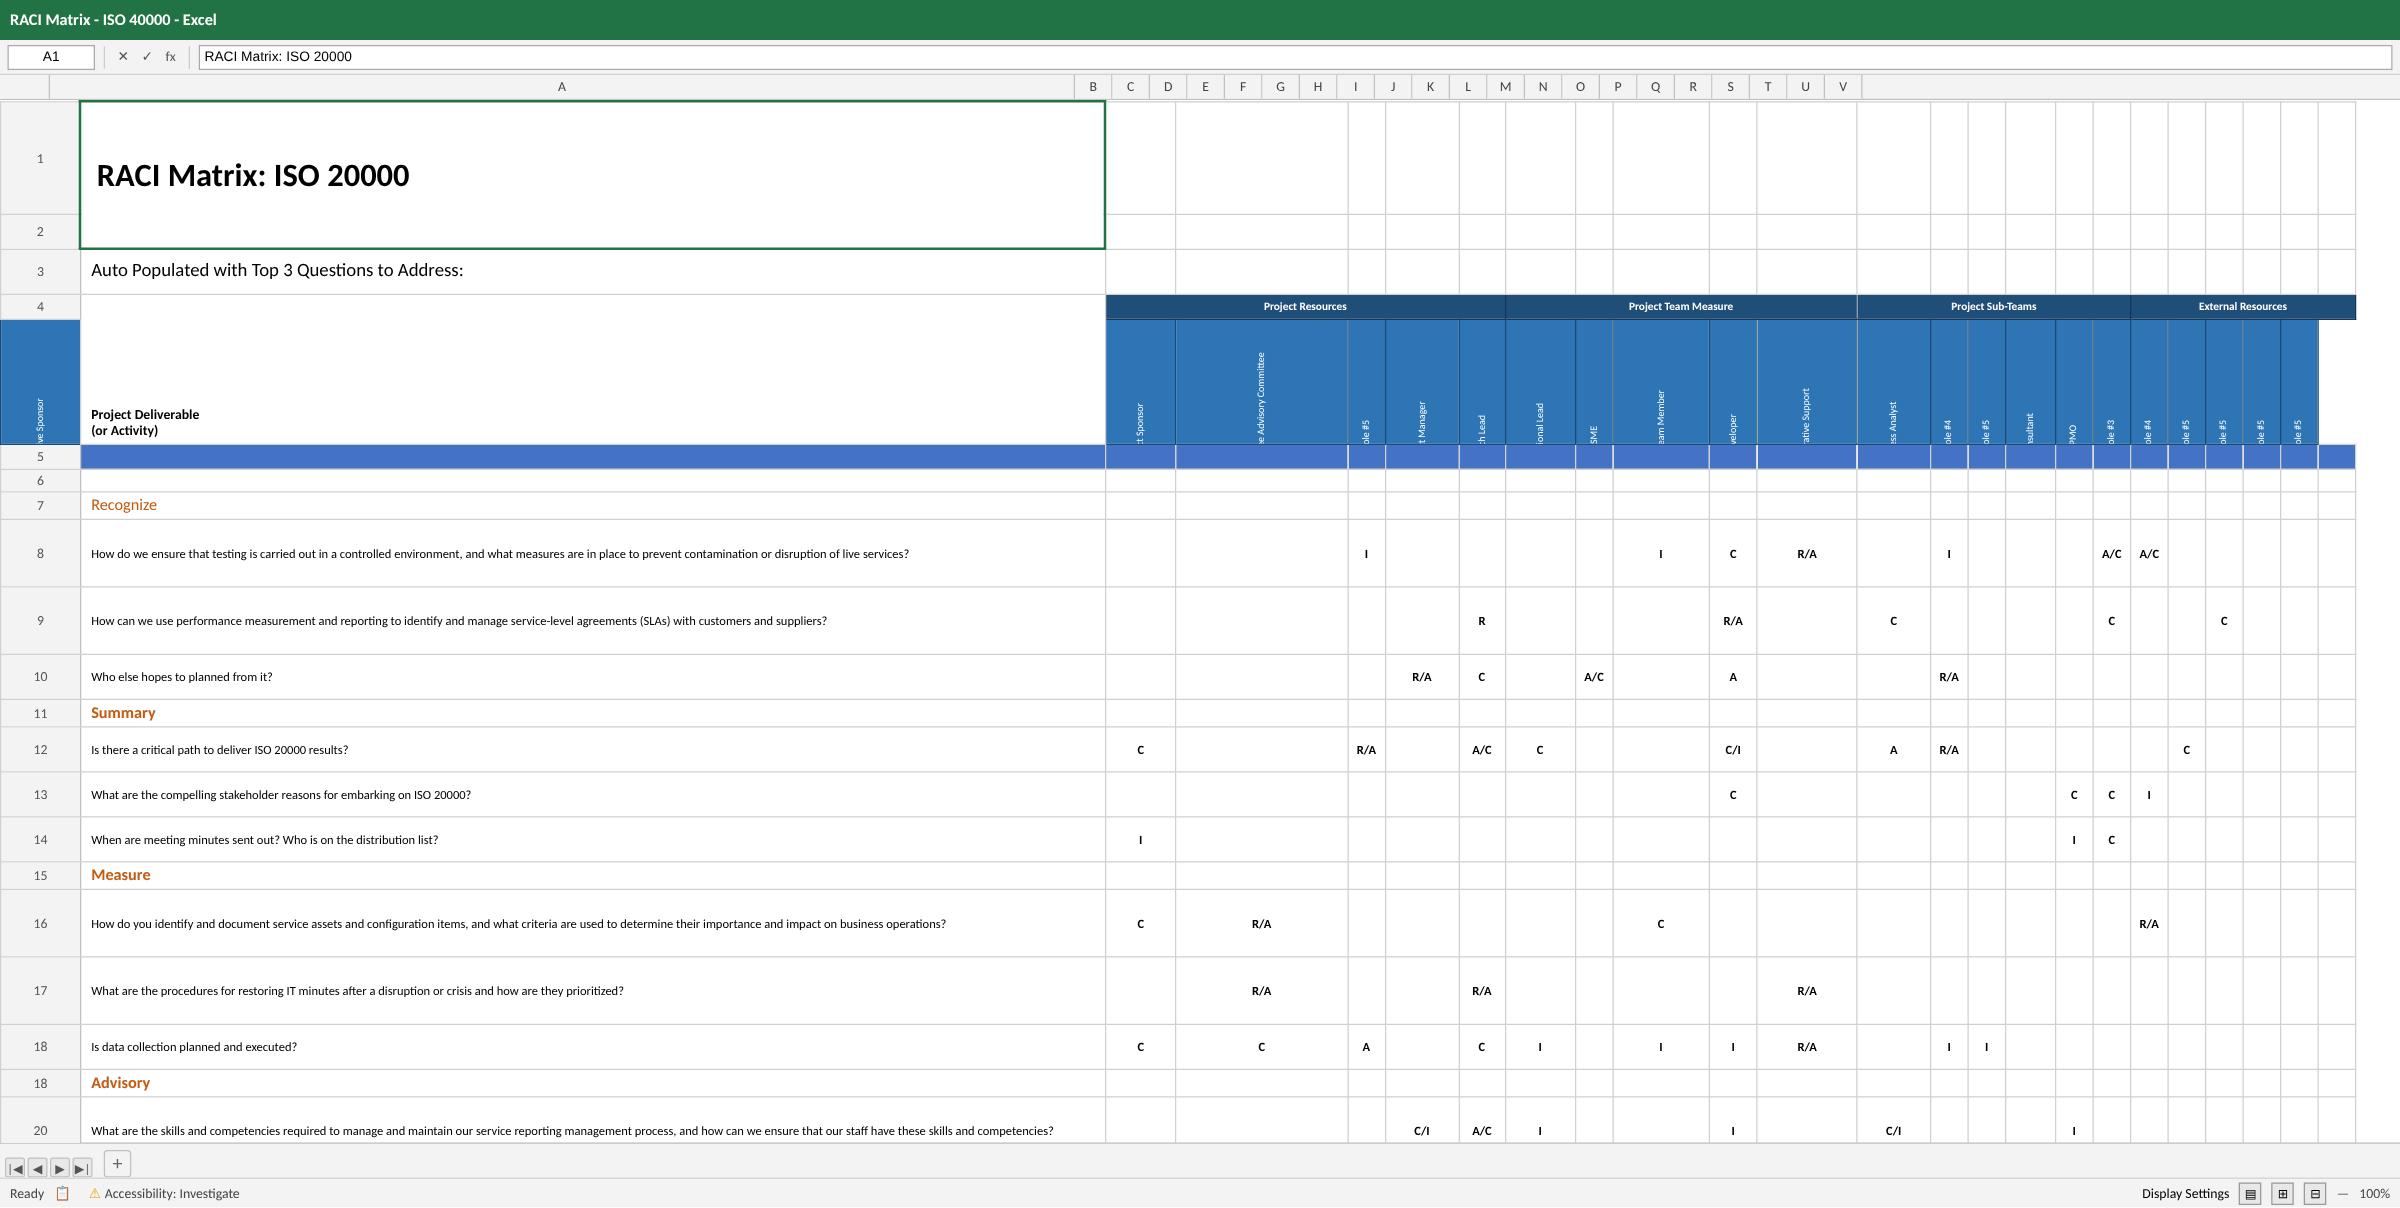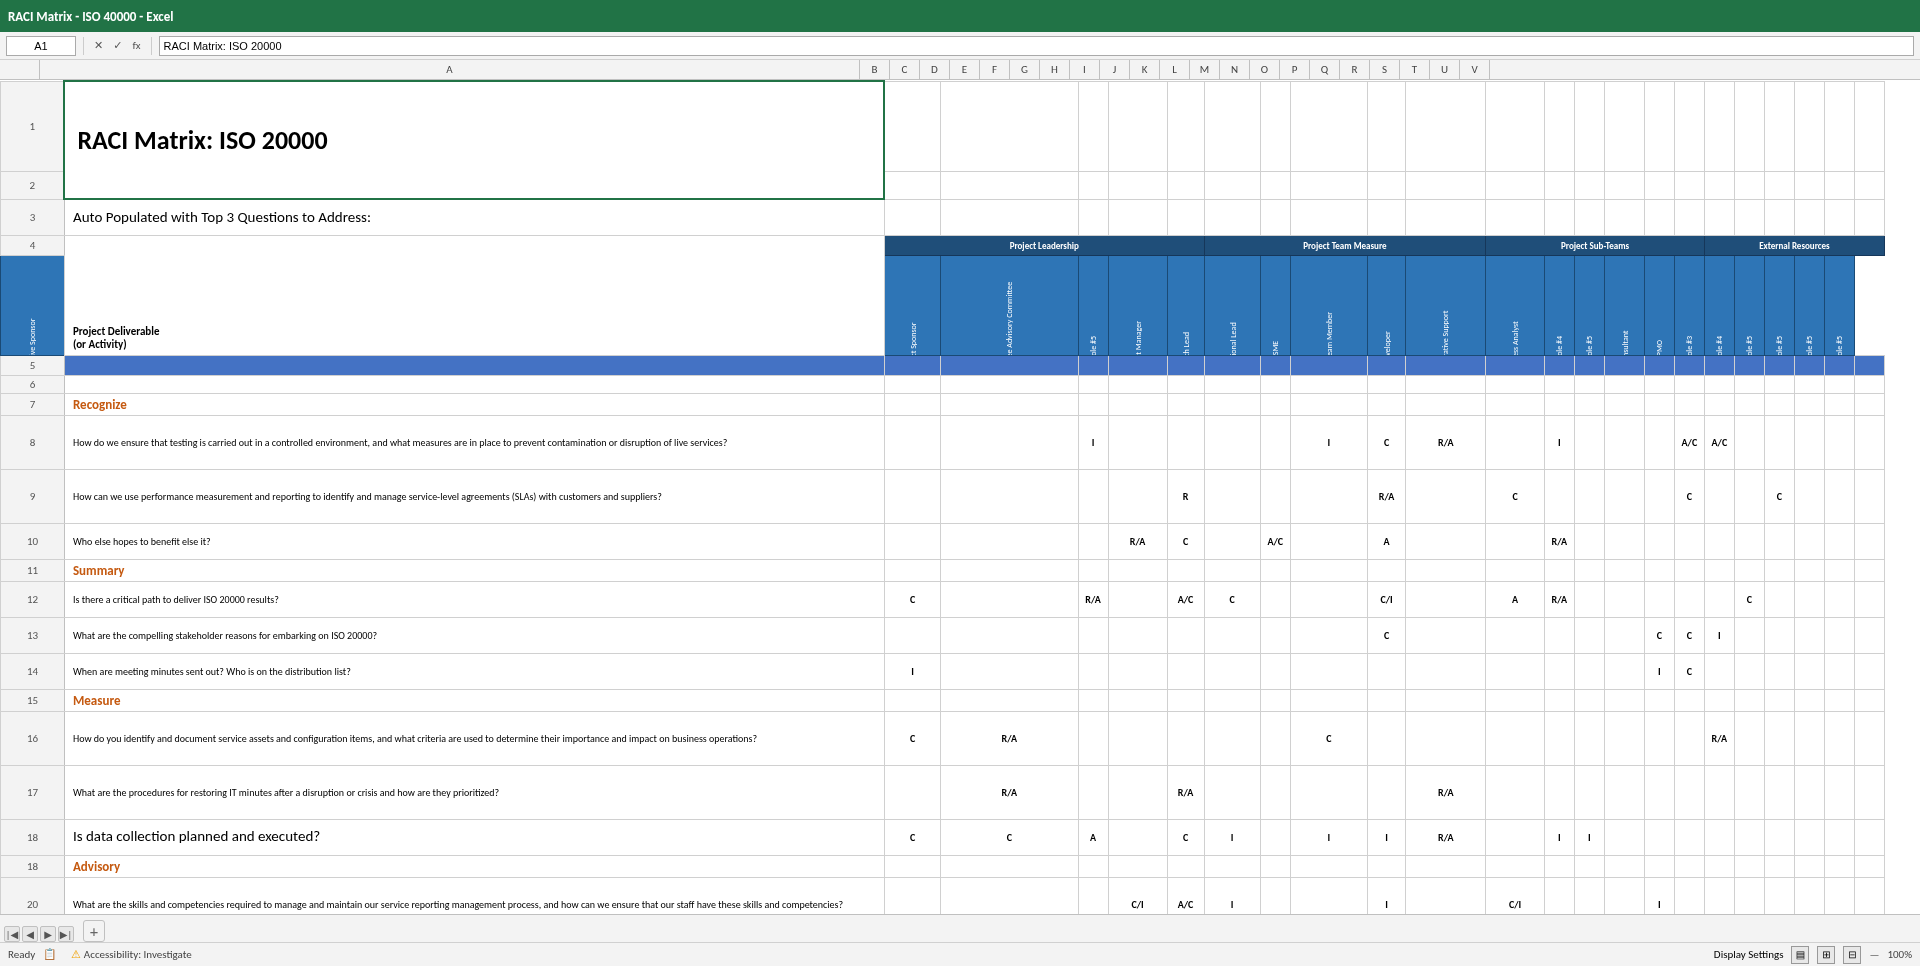--- a/index.html
+++ b/index.html
@@ -423,21 +423,21 @@
           <td class="col-narrow" style="height: 36px;"></td>
           <td class="col-narrow" style="height: 36px;"></td>
           <td class="col-narrow" style="height: 36px;"></td>
           <td class="col-narrow" style="height: 36px;"></td>
           <td class="col-narrow" style="height: 36px;"></td>
           <td class="col-narrow" style="height: 36px;"></td>
         </tr>
         <tr>
           <td class="row-num-td">4</td>
           <td class="proj-del-td" rowspan="2" style="height: 20px; font-weight: 700; font-size: 11px; vertical-align: bottom; padding: 4px 8px;">Project Deliverable<br>(or Activity)</td>
-          <td colspan="5" style="background: rgb(31, 78, 121); color: rgb(255, 255, 255); font-weight: 700; font-size: 9px; text-align: center; height: 20px; border: 1px solid rgb(22, 55, 90);">Project Leadership</td>
+          <td colspan="5" style="background: rgb(31, 78, 121); color: rgb(255, 255, 255); font-weight: 700; font-size: 9px; text-align: center; height: 20px; border: 1px solid rgb(22, 55, 90);">Project Resources</td>
           <td colspan="5" style="background: rgb(31, 78, 121); color: rgb(255, 255, 255); font-weight: 700; font-size: 9px; text-align: center; height: 20px; border: 1px solid rgb(22, 55, 90);">Project Team Measure</td>
           <td colspan="6" style="background: rgb(31, 78, 121); color: rgb(255, 255, 255); font-weight: 700; font-size: 9px; text-align: center; height: 20px; border: 1px solid rgb(22, 55, 90);">Project Sub-Teams</td>
           <td colspan="6" style="background: rgb(31, 78, 121); color: rgb(255, 255, 255); font-weight: 700; font-size: 9px; text-align: center; height: 20px; border: 1px solid rgb(22, 55, 90);">External Resources</td>
         </tr>
         <tr>
           <td style="background: rgb(46, 117, 182); color: rgb(255, 255, 255); font-size: 8px; text-align: center; vertical-align: bottom; width: 30px; min-width: 30px; height: 100px; border: 1px solid rgb(26, 74, 117); overflow: hidden; padding: 2px;"><span style="display: inline-block; transform: rotate(-90deg); white-space: nowrap; font-size: 8px; line-height: 1;">Executive Sponsor</span></td>
           <td style="background: rgb(46, 117, 182); color: rgb(255, 255, 255); font-size: 8px; text-align: center; vertical-align: bottom; width: 30px; min-width: 30px; height: 100px; border: 1px solid rgb(26, 74, 117); overflow: hidden; padding: 2px;"><span style="display: inline-block; transform: rotate(-90deg); white-space: nowrap; font-size: 8px; line-height: 1;">Project Sponsor</span></td>
           <td style="background: rgb(46, 117, 182); color: rgb(255, 255, 255); font-size: 8px; text-align: center; vertical-align: bottom; width: 30px; min-width: 30px; height: 100px; border: 1px solid rgb(26, 74, 117); overflow: hidden; padding: 2px;"><span style="display: inline-block; transform: rotate(-90deg); white-space: nowrap; font-size: 8px; line-height: 1;">Steering Committee Advisory Committee</span></td>
           <td style="background: rgb(46, 117, 182); color: rgb(255, 255, 255); font-size: 8px; text-align: center; vertical-align: bottom; width: 30px; min-width: 30px; height: 100px; border: 1px solid rgb(26, 74, 117); overflow: hidden; padding: 2px;"><span style="display: inline-block; transform: rotate(-90deg); white-space: nowrap; font-size: 8px; line-height: 1;">Role #5</span></td>
           <td style="background: rgb(46, 117, 182); color: rgb(255, 255, 255); font-size: 8px; text-align: center; vertical-align: bottom; width: 30px; min-width: 30px; height: 100px; border: 1px solid rgb(26, 74, 117); overflow: hidden; padding: 2px;"><span style="display: inline-block; transform: rotate(-90deg); white-space: nowrap; font-size: 8px; line-height: 1;">Project Manager</span></td>
@@ -506,21 +506,21 @@
           <td class="col-narrow" style="height: 18px;"></td>
           <td class="col-narrow" style="height: 18px;"></td>
           <td class="col-narrow" style="height: 18px;"></td>
           <td class="col-narrow" style="height: 18px;"></td>
           <td class="col-narrow" style="height: 18px;"></td>
           <td class="col-narrow" style="height: 18px;"></td>
           <td class="col-narrow" style="height: 18px;"></td>
         </tr>
         <tr>
           <td class="row-num-td">7</td>
-          <td style="color: rgb(197, 90, 17); font-weight: 700; font-size: 13px; height: 22px; vertical-align: middle; padding: 2px 8px;">Recognize</td>
+          <td style="color: rgb(197, 90, 17); font-weight: 400; font-size: 13px; height: 22px; vertical-align: middle; padding: 2px 8px;">Recognize</td>
           <td class="col-narrow" style="height: 22px;"></td>
           <td class="col-narrow" style="height: 22px;"></td>
           <td class="col-narrow" style="height: 22px;"></td>
           <td class="col-narrow" style="height: 22px;"></td>
           <td class="col-narrow" style="height: 22px;"></td>
           <td class="col-narrow" style="height: 22px;"></td>
           <td class="col-narrow" style="height: 22px;"></td>
           <td class="col-narrow" style="height: 22px;"></td>
           <td class="col-narrow" style="height: 22px;"></td>
           <td class="col-narrow" style="height: 22px;"></td>
@@ -584,21 +584,21 @@
           <td class="col-narrow" style="font-size: 10px; font-weight: 600;">C</td>
           <td class="col-narrow" style="font-size: 10px; font-weight: normal;"></td>
           <td class="col-narrow" style="font-size: 10px; font-weight: normal;"></td>
           <td class="col-narrow" style="font-size: 10px; font-weight: 600;">C</td>
           <td class="col-narrow" style="font-size: 10px; font-weight: normal;"></td>
           <td class="col-narrow" style="font-size: 10px; font-weight: normal;"></td>
           <td class="col-narrow" style="font-size: 10px; font-weight: normal;"></td>
         </tr>
         <tr>
           <td class="row-num-td">10</td>
-          <td style="font-size: 10px; vertical-align: middle; white-space: normal; line-height: 1.3; padding: 2px 8px; min-height: 36px; height: 36px;">Who else hopes to benefit else it?</td>
+          <td style="font-size: 10px; vertical-align: middle; white-space: normal; line-height: 1.3; padding: 2px 8px; min-height: 36px; height: 36px;">Who else hopes to planned from it?</td>
           <td class="col-narrow" style="font-size: 10px; font-weight: normal;"></td>
           <td class="col-narrow" style="font-size: 10px; font-weight: normal;"></td>
           <td class="col-narrow" style="font-size: 10px; font-weight: normal;"></td>
           <td class="col-narrow" style="font-size: 10px; font-weight: 600;">R/A</td>
           <td class="col-narrow" style="font-size: 10px; font-weight: 600;">C</td>
           <td class="col-narrow" style="font-size: 10px; font-weight: normal;"></td>
           <td class="col-narrow" style="font-size: 10px; font-weight: 600;">A/C</td>
           <td class="col-narrow" style="font-size: 10px; font-weight: normal;"></td>
           <td class="col-narrow" style="font-size: 10px; font-weight: 600;">A</td>
           <td class="col-narrow" style="font-size: 10px; font-weight: normal;"></td>
@@ -792,21 +792,21 @@
           <td class="col-narrow" style="font-size: 10px; font-weight: normal;"></td>
           <td class="col-narrow" style="font-size: 10px; font-weight: normal;"></td>
           <td class="col-narrow" style="font-size: 10px; font-weight: normal;"></td>
           <td class="col-narrow" style="font-size: 10px; font-weight: normal;"></td>
           <td class="col-narrow" style="font-size: 10px; font-weight: normal;"></td>
           <td class="col-narrow" style="font-size: 10px; font-weight: normal;"></td>
           <td class="col-narrow" style="font-size: 10px; font-weight: normal;"></td>
         </tr>
         <tr>
           <td class="row-num-td">18</td>
-          <td style="font-size: 15px; vertical-align: middle; white-space: normal; line-height: 1.3; padding: 2px 8px; min-height: 36px; height: 36px;">Is data collection planned and executed?</td>
+          <td style="font-size: 10px; vertical-align: middle; white-space: normal; line-height: 1.3; padding: 2px 8px; min-height: 36px; height: 36px;">Is data collection planned and executed?</td>
           <td class="col-narrow" style="font-size: 10px; font-weight: 600;">C</td>
           <td class="col-narrow" style="font-size: 10px; font-weight: 600;">C</td>
           <td class="col-narrow" style="font-size: 10px; font-weight: 600;">A</td>
           <td class="col-narrow" style="font-size: 10px; font-weight: normal;"></td>
           <td class="col-narrow" style="font-size: 10px; font-weight: 600;">C</td>
           <td class="col-narrow" style="font-size: 10px; font-weight: 600;">I</td>
           <td class="col-narrow" style="font-size: 10px; font-weight: normal;"></td>
           <td class="col-narrow" style="font-size: 10px; font-weight: 600;">I</td>
           <td class="col-narrow" style="font-size: 10px; font-weight: 600;">I</td>
           <td class="col-narrow" style="font-size: 10px; font-weight: 600;">R/A</td>

